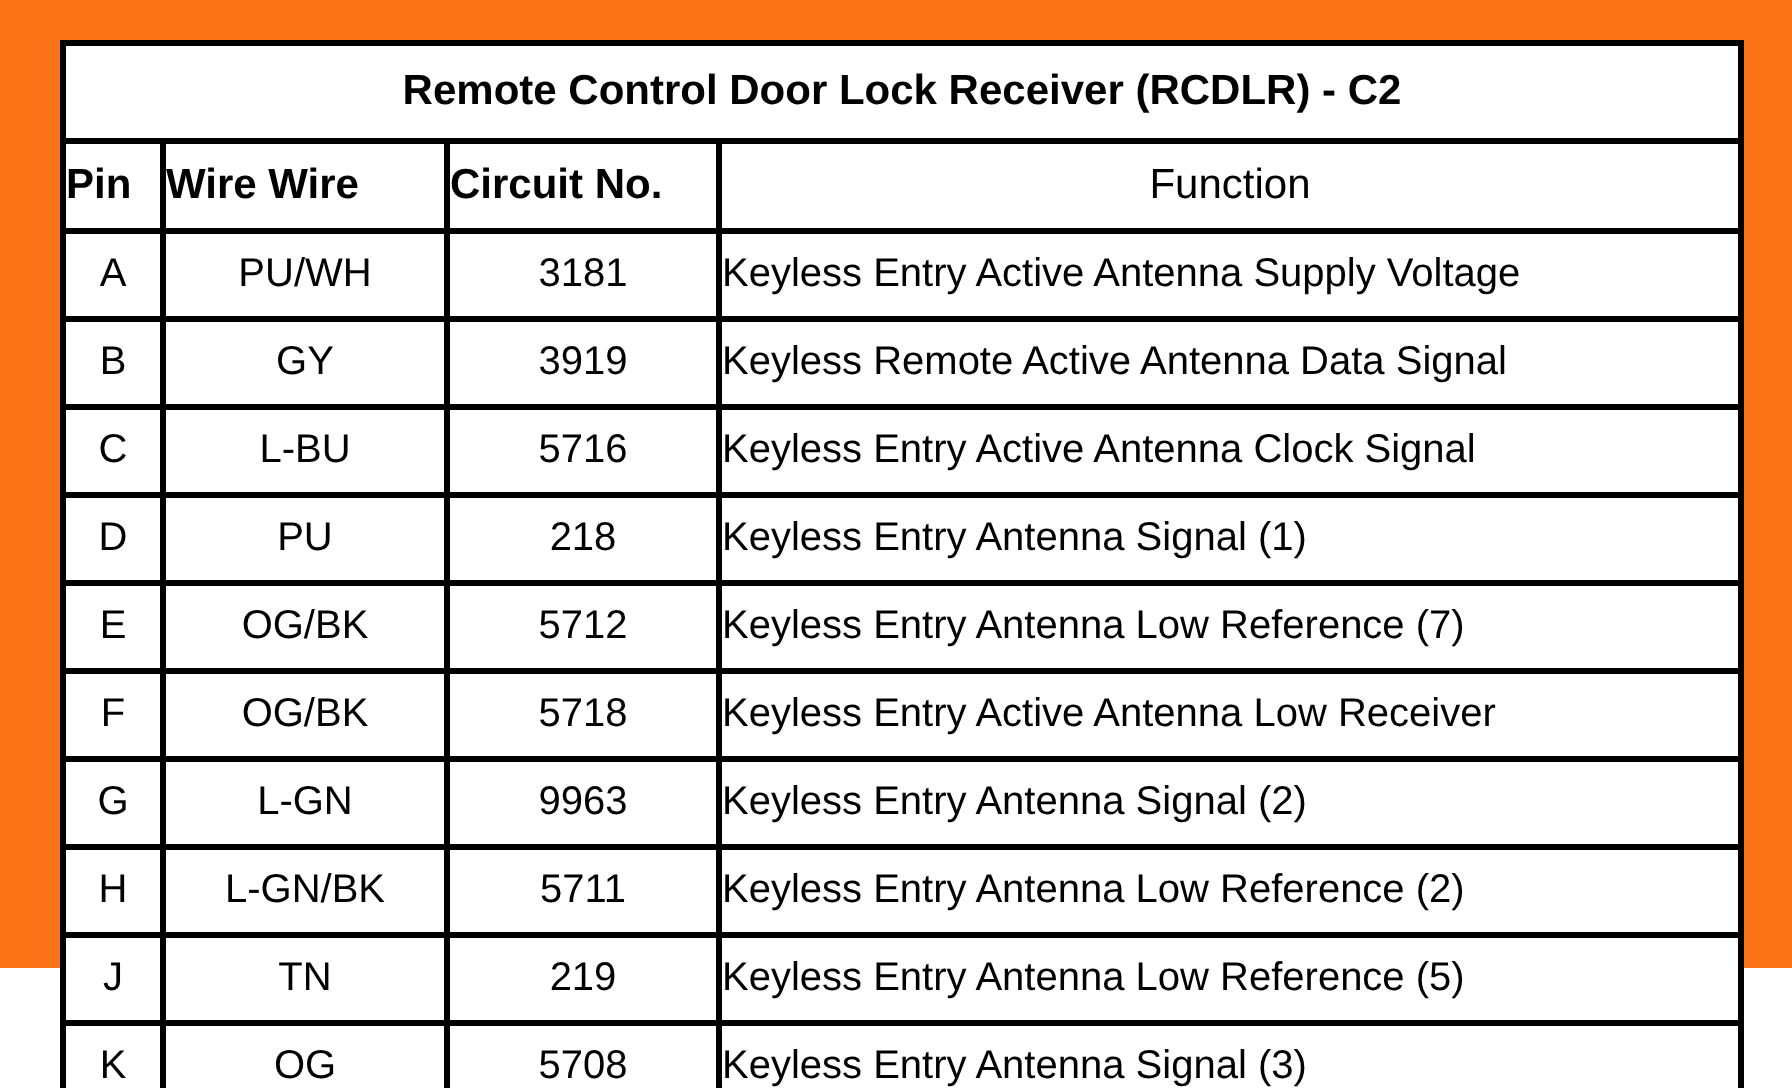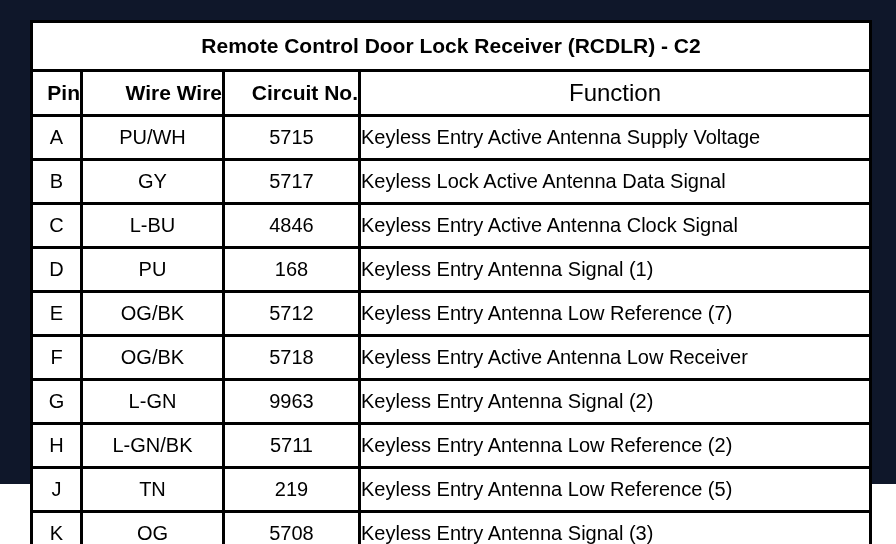--- a/index.html
+++ b/index.html
@@ -12,21 +12,21 @@
     height: 544px;
     font-family: "Liberation Sans", sans-serif;
     color: #000000;
     overflow: hidden;
   }
 
   #page {
     position: relative;
     width: 896px;
     height: 484px;
-    background: #0f172a;
+    background: #f97316;
   }
 
   
   #pinout-table {
     position: absolute;
     left: 30px;
     top: 20px;
     width: 842px;
     height: 498px;
     border-collapse: collapse;
@@ -60,27 +60,27 @@
     letter-spacing: 0px;
     border-top: none;
     border-left: none;
     border-right: none;
   }
 
   
   .header-row th {
     height: 42px;
     font-size: 21px;
-    text-align: right;
+    text-align: left;
     font-weight: bold;
   }
   .header-row th.function-head {
     font-weight: normal;
     text-align: center;
-    font-size: 24px;
+    font-size: 21px;
   }
 
   
   .data-row td {
     height: 41px;
     font-size: 20px;
     font-weight: normal;
   }
   .data-row td.cell-pin,
   .data-row td.cell-wire,
@@ -120,39 +120,39 @@
       <tr class="header-row">
         <th class="pin-head">Pin</th>
         <th class="wire-head">Wire Wire</th>
         <th class="circuit-head">Circuit No.</th>
         <th class="function-head">Function</th>
       </tr>
 
       <tr class="data-row">
         <td class="cell-pin">A</td>
         <td class="cell-wire">PU/WH</td>
-        <td class="cell-circuit">5715</td>
+        <td class="cell-circuit">3181</td>
         <td class="cell-function">Keyless Entry Active Antenna Supply Voltage</td>
       </tr>
       <tr class="data-row">
         <td class="cell-pin">B</td>
         <td class="cell-wire">GY</td>
-        <td class="cell-circuit">5717</td>
-        <td class="cell-function">Keyless Lock Active Antenna Data Signal</td>
+        <td class="cell-circuit">3919</td>
+        <td class="cell-function">Keyless Remote Active Antenna Data Signal</td>
       </tr>
       <tr class="data-row">
         <td class="cell-pin">C</td>
         <td class="cell-wire">L-BU</td>
-        <td class="cell-circuit">4846</td>
+        <td class="cell-circuit">5716</td>
         <td class="cell-function">Keyless Entry Active Antenna Clock Signal</td>
       </tr>
       <tr class="data-row">
         <td class="cell-pin">D</td>
         <td class="cell-wire">PU</td>
-        <td class="cell-circuit">168</td>
+        <td class="cell-circuit">218</td>
         <td class="cell-function">Keyless Entry Antenna Signal (1)</td>
       </tr>
       <tr class="data-row">
         <td class="cell-pin">E</td>
         <td class="cell-wire">OG/BK</td>
         <td class="cell-circuit">5712</td>
         <td class="cell-function">Keyless Entry Antenna Low Reference (7)</td>
       </tr>
       <tr class="data-row">
         <td class="cell-pin">F</td>

